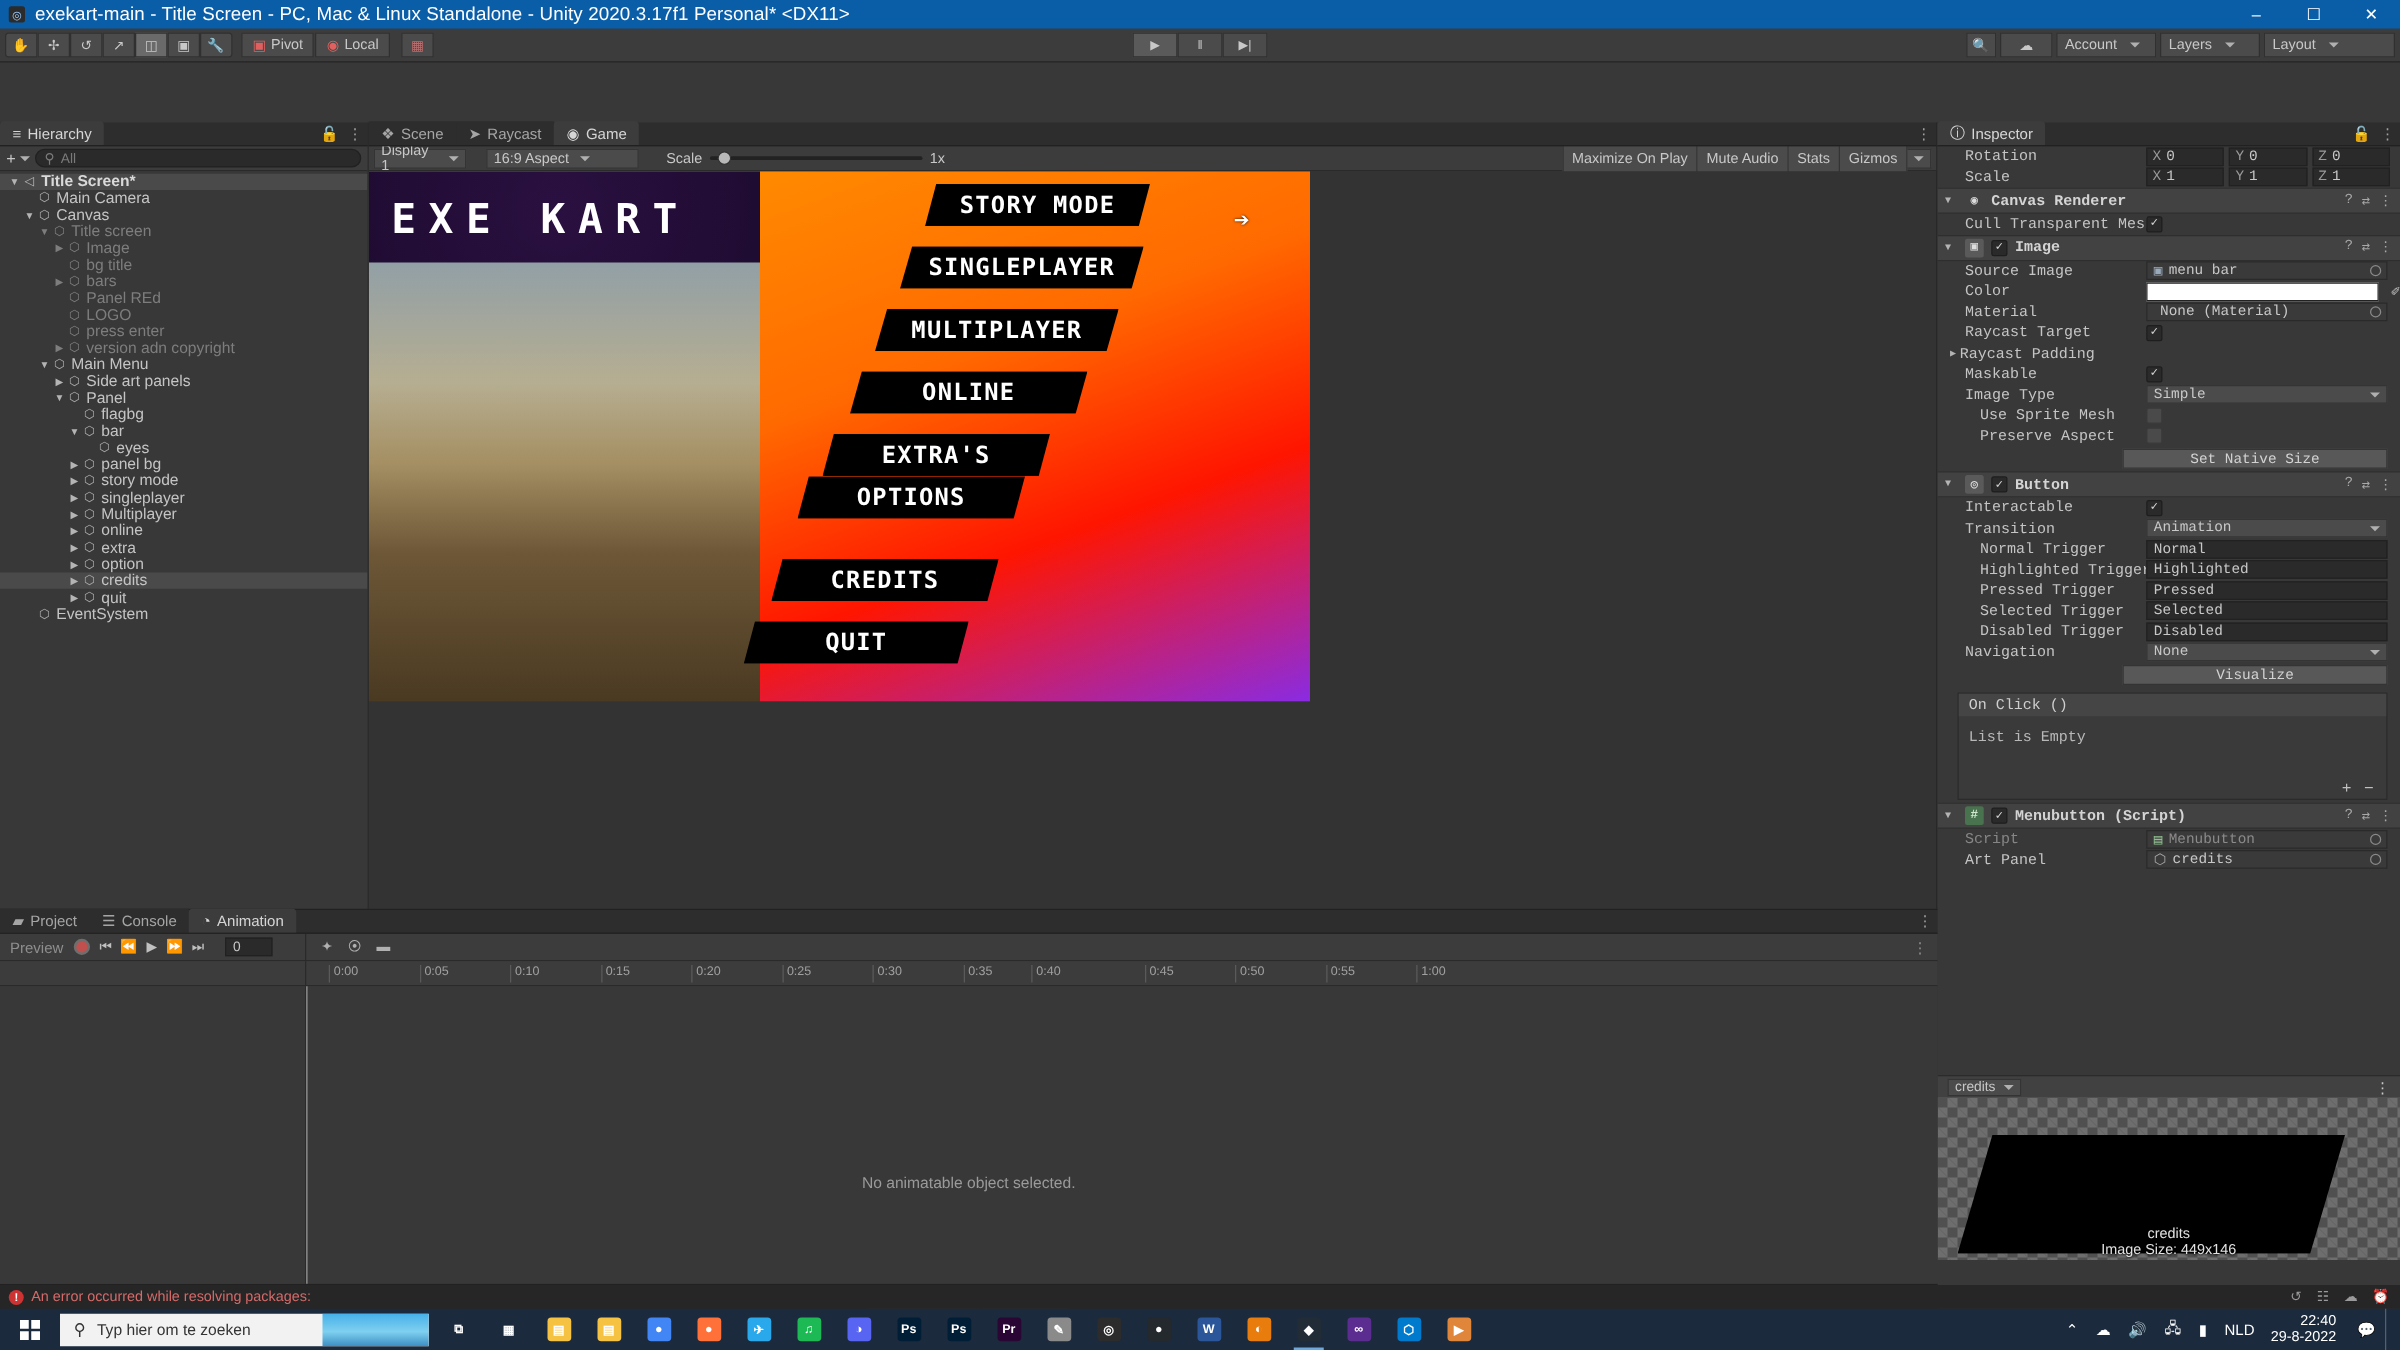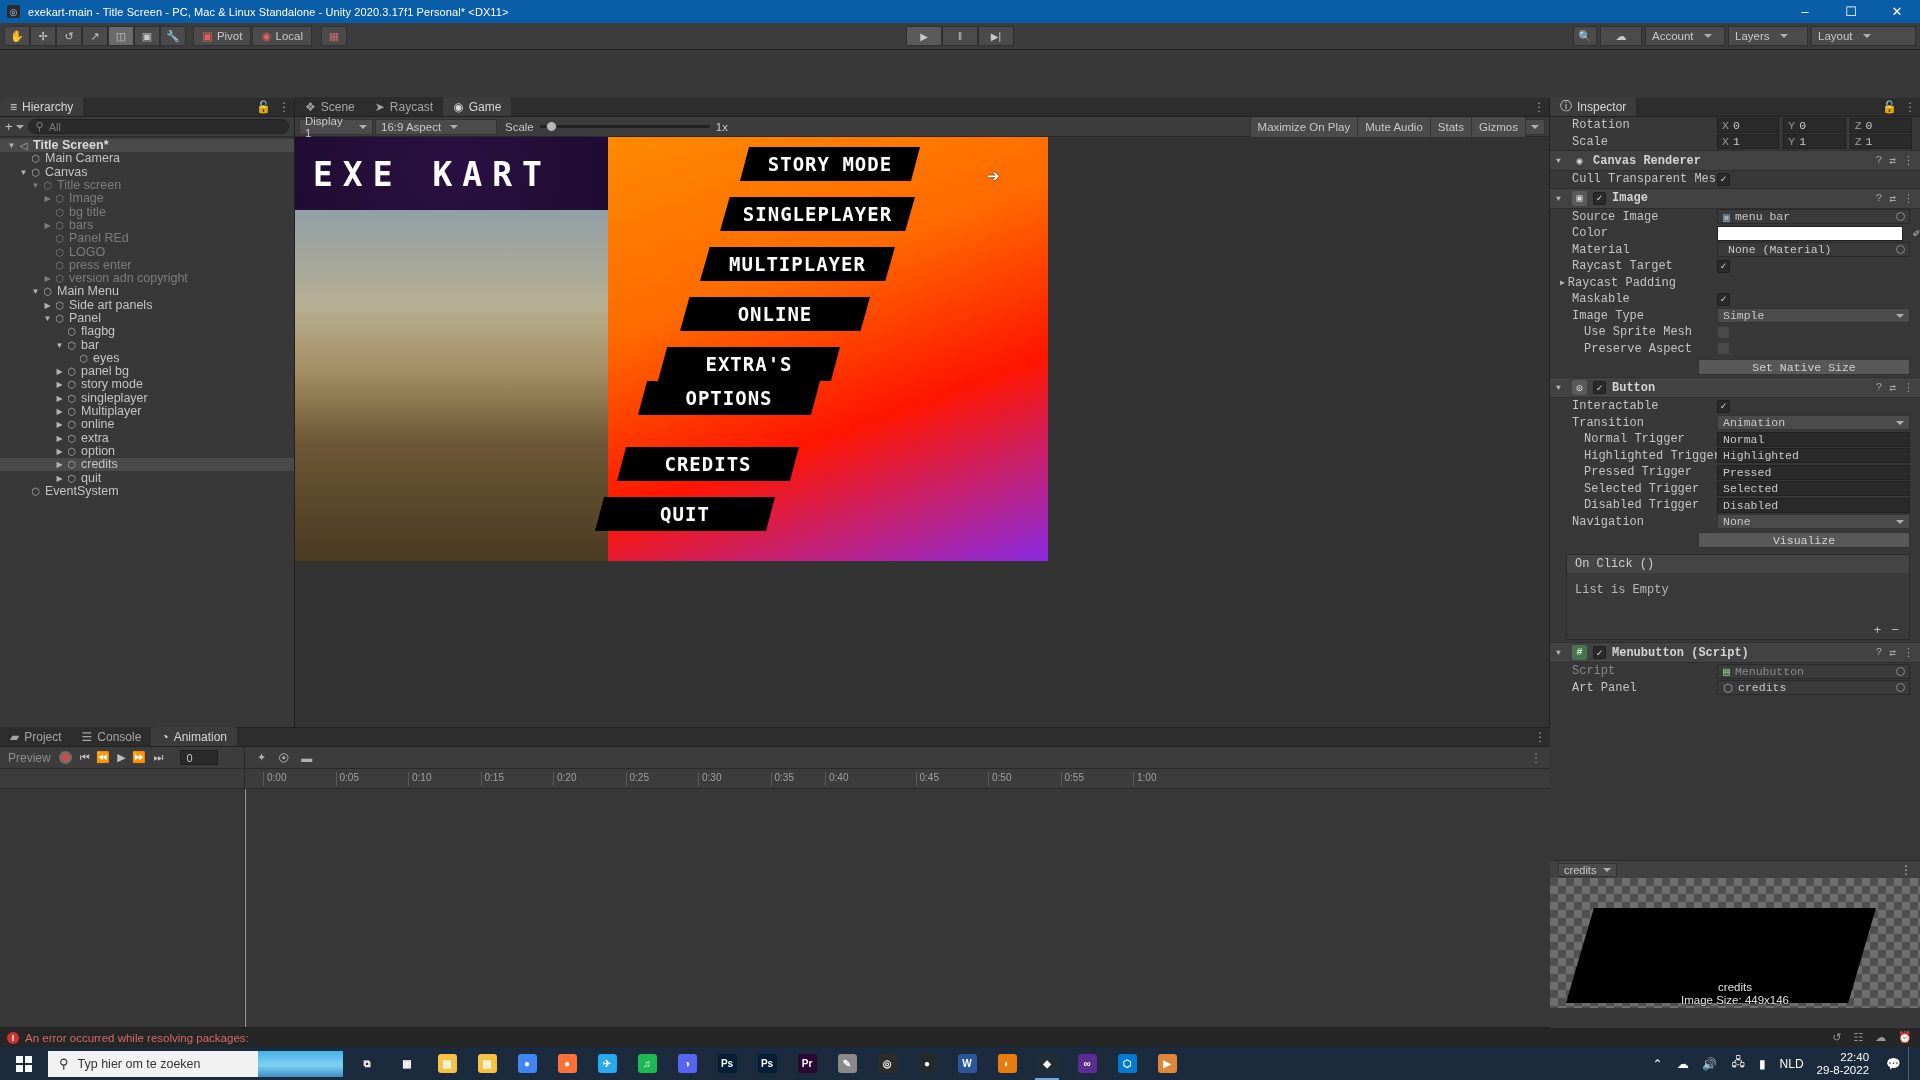--- a/index.html
+++ b/index.html
@@ -16,21 +16,21 @@
   
   .titlebar {
     height:23px; background:#0a5ea8; display:flex; align-items:center;
     color:#fff; font-size:13px; position:relative;
   }
   .titlebar .tb-icon {
     width:13px;height:13px;margin:0 8px 0 7px;background:#2b2b2b;
     border-radius:2px; display:flex;align-items:center;justify-content:center;
     font-size:9px;color:#9ecbff;
   }
-  .titlebar .tb-title { font-size:11px; letter-spacing:.1px;text-align:center; }
+  .titlebar .tb-title { font-size:15px; letter-spacing:.1px;text-align:center; }
   .win-btns { position:absolute; right:0; top:0; height:23px; display:flex; }
   .win-btn { width:46px;height:23px;display:flex;align-items:center;justify-content:center;
              font-size:13px;color:#fff; }
 
   
   .menubar { height:21px;background:#f0f0f0;color:#111;display:flex;align-items:center;
              font-size:13px; padding-left:4px; }
   .menubar .mi { padding:2px 9px; }
 
   
@@ -86,21 +86,21 @@
   .arrow.open { color:#b4b4b4; }
   .cube { width:13px;flex:0 0 13px;display:flex;align-items:center;justify-content:center;
           color:#a8a8a8;font-size:10px; }
   .hlabel { padding-left:3px; color:#c4c4c4; }
   .hrow.dim .hlabel, .hrow.dim .cube, .hrow.dim .arrow { color:#7d7d7d; }
   .hrow.bold .hlabel { font-weight:bold;color:#d9d9d9; }
   .scene-ico { color:#b8b8b8;font-size:10px; }
 
   
   .gamepanel { flex:1; border-right:1px solid #212121; display:flex;flex-direction:column; }
-  .game-toolbar { height:20px;background:#3c3c3c;display:flex;align-items:center;gap:2px;
+  .game-toolbar { height:20px;background:#3c3c3c;display:flex;align-items:center;gap:16px;
                   padding:0 4px;border-bottom:1px solid #2a2a2a;font-size:11.5px; }
   .gsel { height:16px;background:#4b4b4b;border:1px solid #343434;display:flex;align-items:center;
           padding:0 5px;gap:9px;color:#c8c8c8;font-size:11.5px; }
   .gsel .caret { border-top-color:#b0b0b0; }
   .scale-wrap { display:flex;align-items:center;gap:6px;padding:0 6px;font-size:11.5px;color:#c8c8c8; }
   .slider { width:170px;height:3px;background:#222;position:relative;border-radius:2px; }
   .slider .knob { position:absolute;left:6px;top:-4px;width:11px;height:11px;border-radius:50%;
                   background:#b8b8b8;border:1px solid #333; }
   .gt-right { margin-left:auto;display:flex;align-items:center;gap:0; }
   .gt-right .gbtn { height:16px;padding:13px 7px;display:flex;align-items:center;font-size:11.5px;
@@ -847,20 +847,21 @@
           <span class="tick" style="left: 580px;">0:40</span>
           <span class="tick" style="left: 670.5px;">0:45</span>
           <span class="tick" style="left: 743px;">0:50</span>
           <span class="tick" style="left: 815.5px;">0:55</span>
           <span class="tick" style="left: 888px;">1:00</span>
         </div>
     </div>
     <div class="anim-body">
       <div class="ab-left"></div>
       <div class="playhead"></div>
+      <div class="anim-empty">No animatable object selected.</div>
     </div>
     <div class="anim-foot" id="anim-foot">
         <div class="ft">Dopesheet</div>
         <div class="ft">Curves</div>
       </div>
   </div>
 
   <div class="errbar">
     <span class="ebadge">!</span>
     <span>An error occurred while resolving packages:</span>

